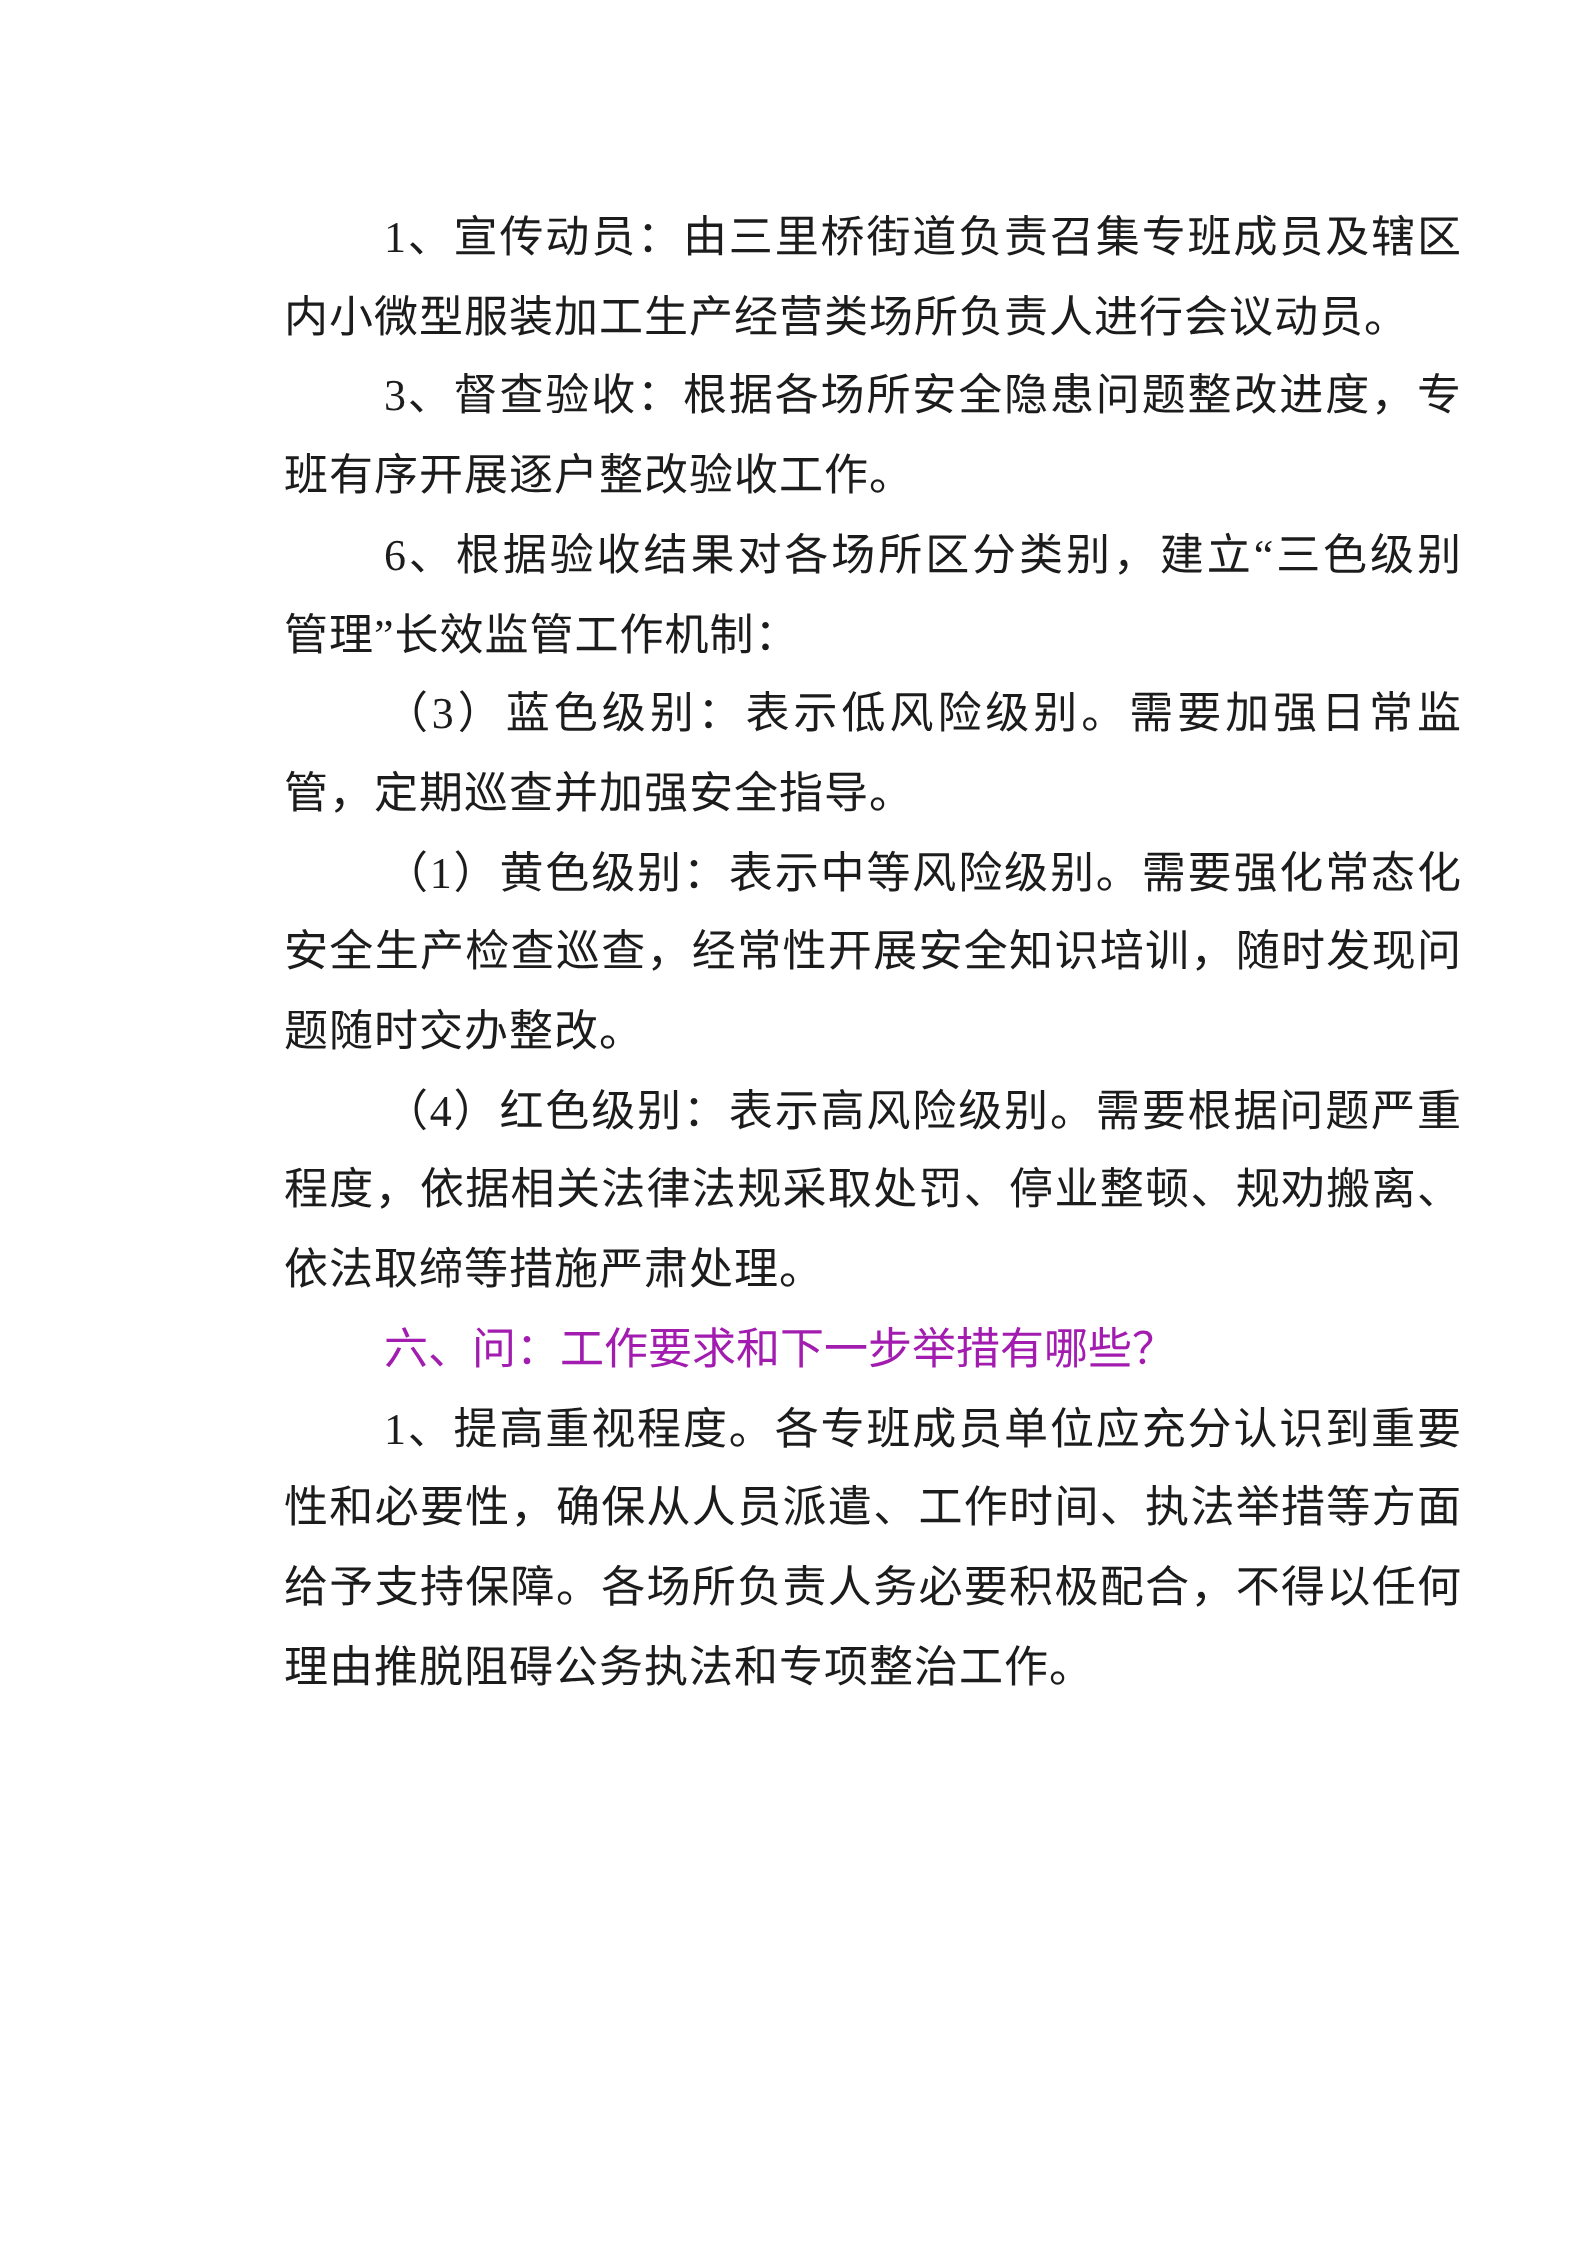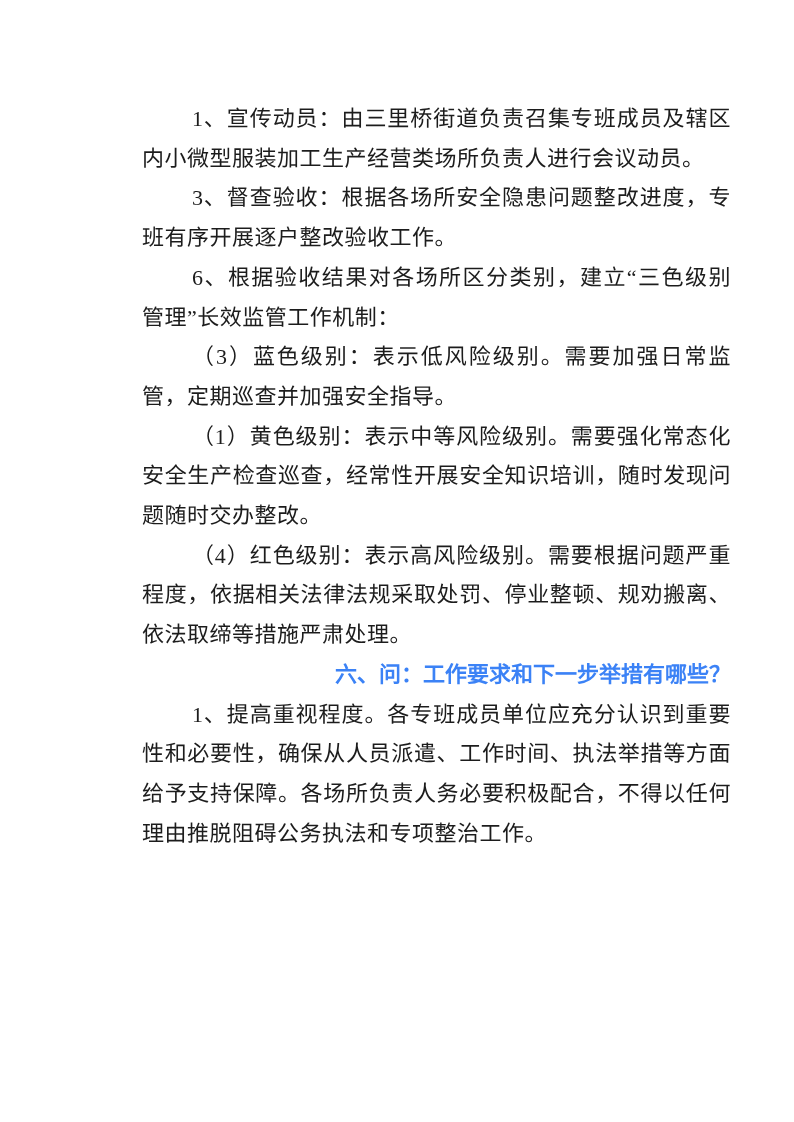--- a/index.html
+++ b/index.html
@@ -32,23 +32,23 @@
     line-height: 39.7px;
     text-align: justify;
     text-justify: inter-ideograph;
     text-indent: 2.27em;
     letter-spacing: 0.5px;
     word-break: break-all;
     font-family: "Liberation Serif", "DejaVu Serif", serif;
   }
   .para.heading {
     font-family: "Liberation Sans", "DejaVu Sans", sans-serif;
-    font-weight: 700;
-    color: #3b82f6;
-    text-align: right;
+    font-weight: 400;
+    color: #a21caf;
+    text-align: left;
     letter-spacing: 0px;
   }
 </style>
 </head>
 <body>
 
 <div class="page">
   <div class="doc-body">
     <p class="para body">1、宣传动员：由三里桥街道负责召集专班成员及辖区内小微型服装加工生产经营类场所负责人进行会议动员。</p>
     <p class="para body">3、督查验收：根据各场所安全隐患问题整改进度，专班有序开展逐户整改验收工作。</p>

